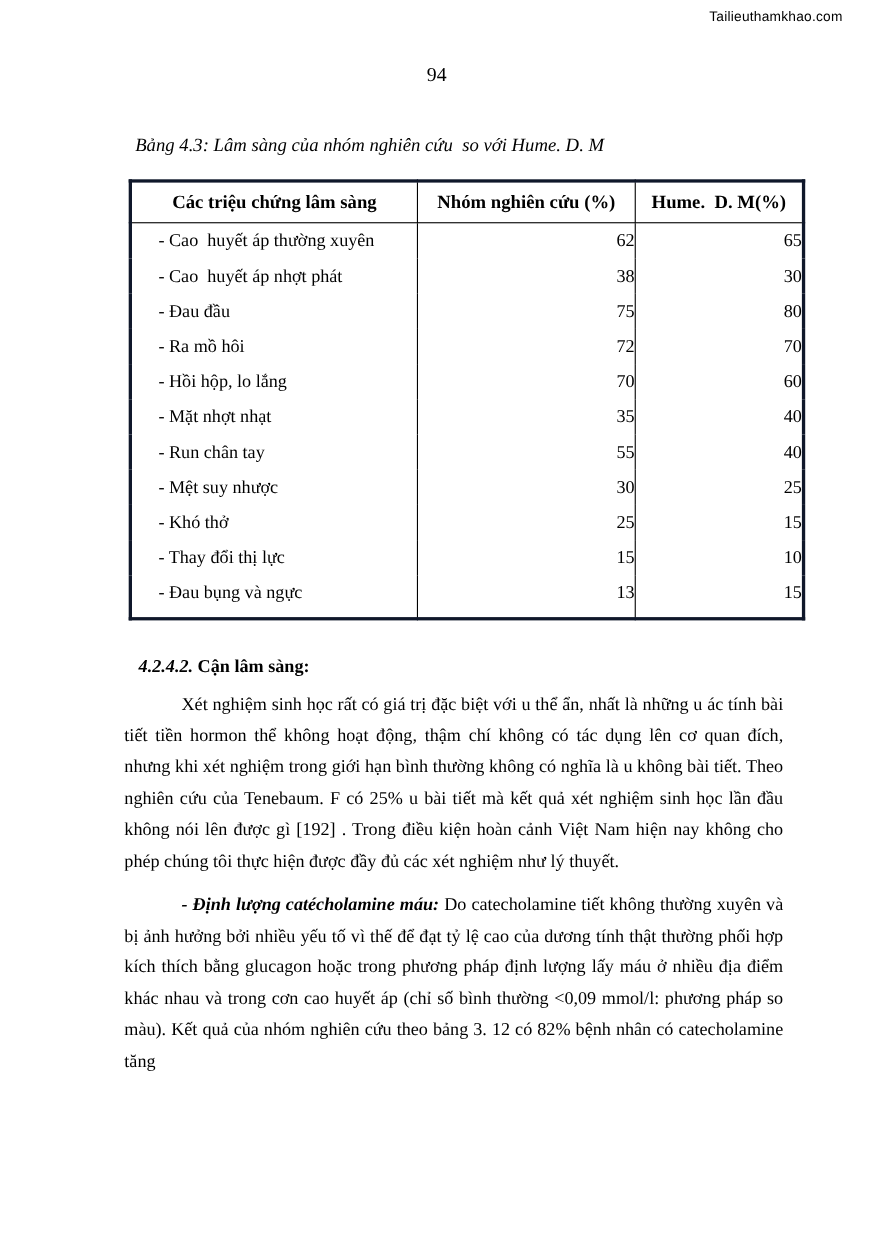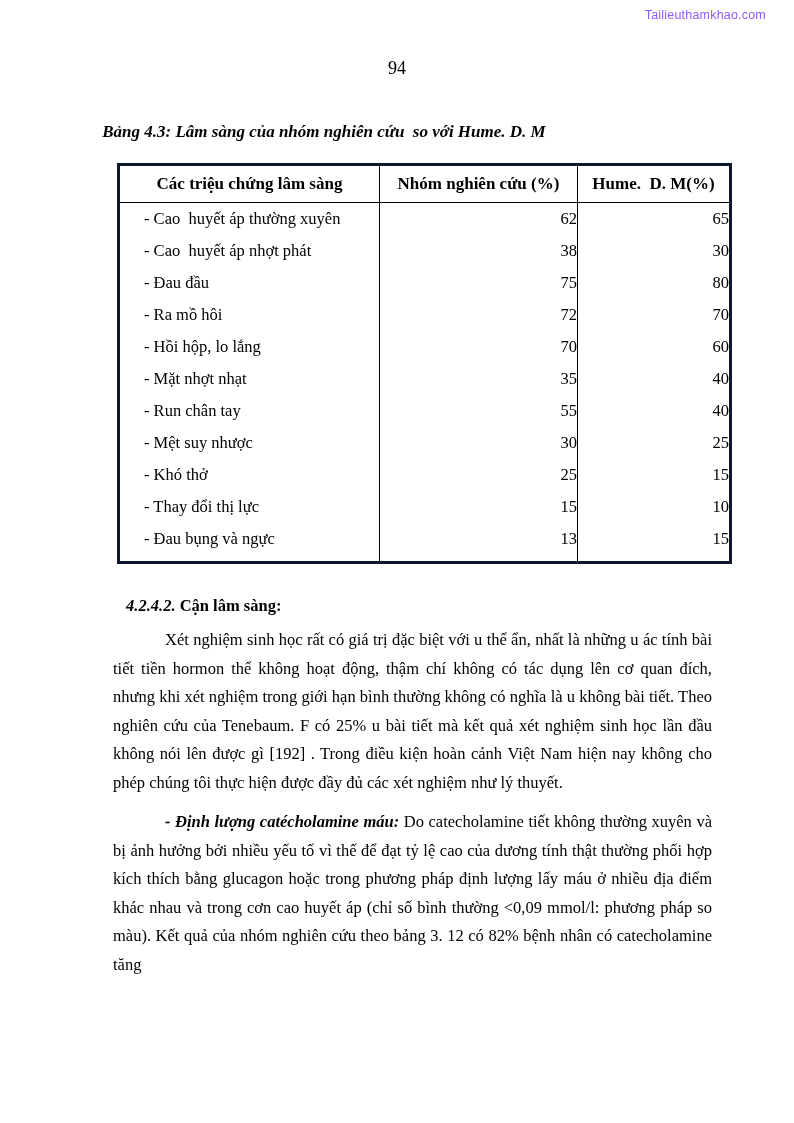--- a/index.html
+++ b/index.html
@@ -20,44 +20,44 @@
     box-sizing: border-box;
   }
 
   
   .watermark {
     position: absolute;
     top: 8px;
     right: 28px;
     font-family: "Liberation Sans", "DejaVu Sans", sans-serif;
     font-size: 12.5px;
-    color: #8b5cf6;
+    color: #000000;
     letter-spacing: 0.2px;
     white-space: nowrap;
   }
 
   
   .page-number {
     position: absolute;
     top: 58px;
     left: 0;
     width: 794px;
     text-align: center;
     font-size: 18px;
   }
 
   
   .table-caption {
     position: absolute;
     top: 122px;
-    left: 0;
+    left: 12px;
     width: 648px;
     text-align: center;
     font-size: 17px;
-    font-weight: bold;
+    font-weight: normal;
     font-style: italic;
     white-space: pre;
   }
 
   
   .table-wrap {
     position: absolute;
     top: 163px;
     left: 117px;
     width: 612px;

